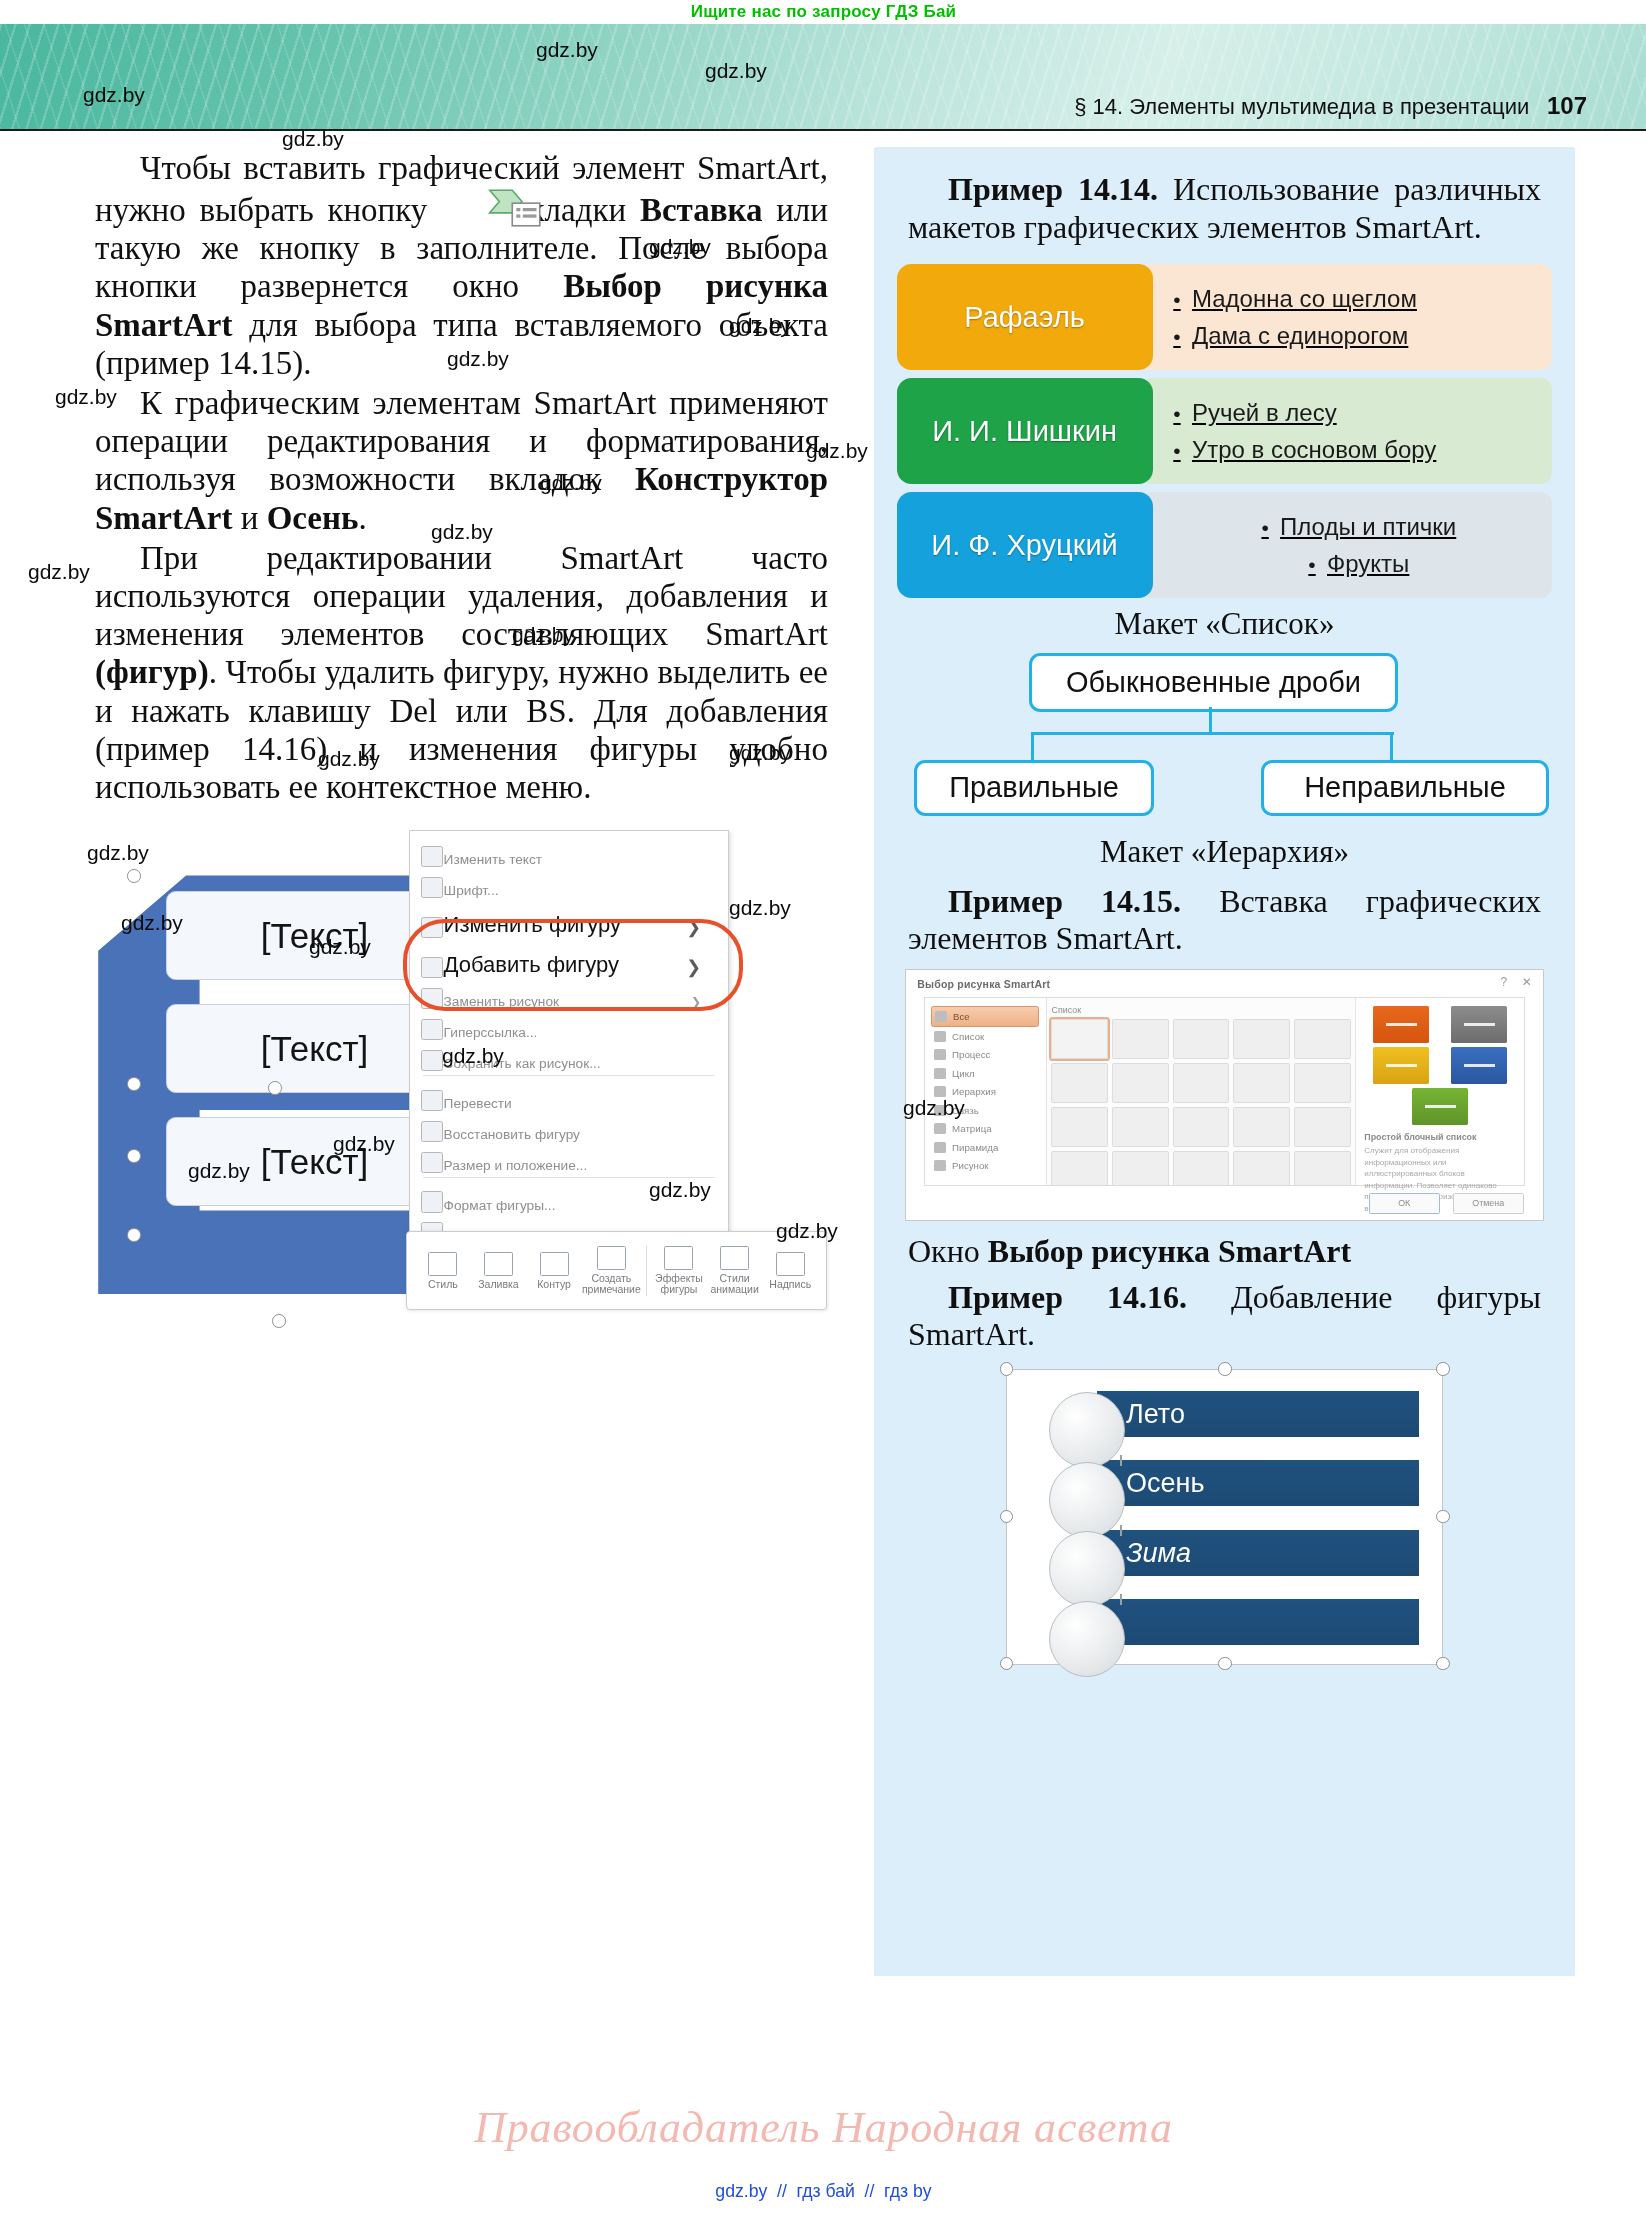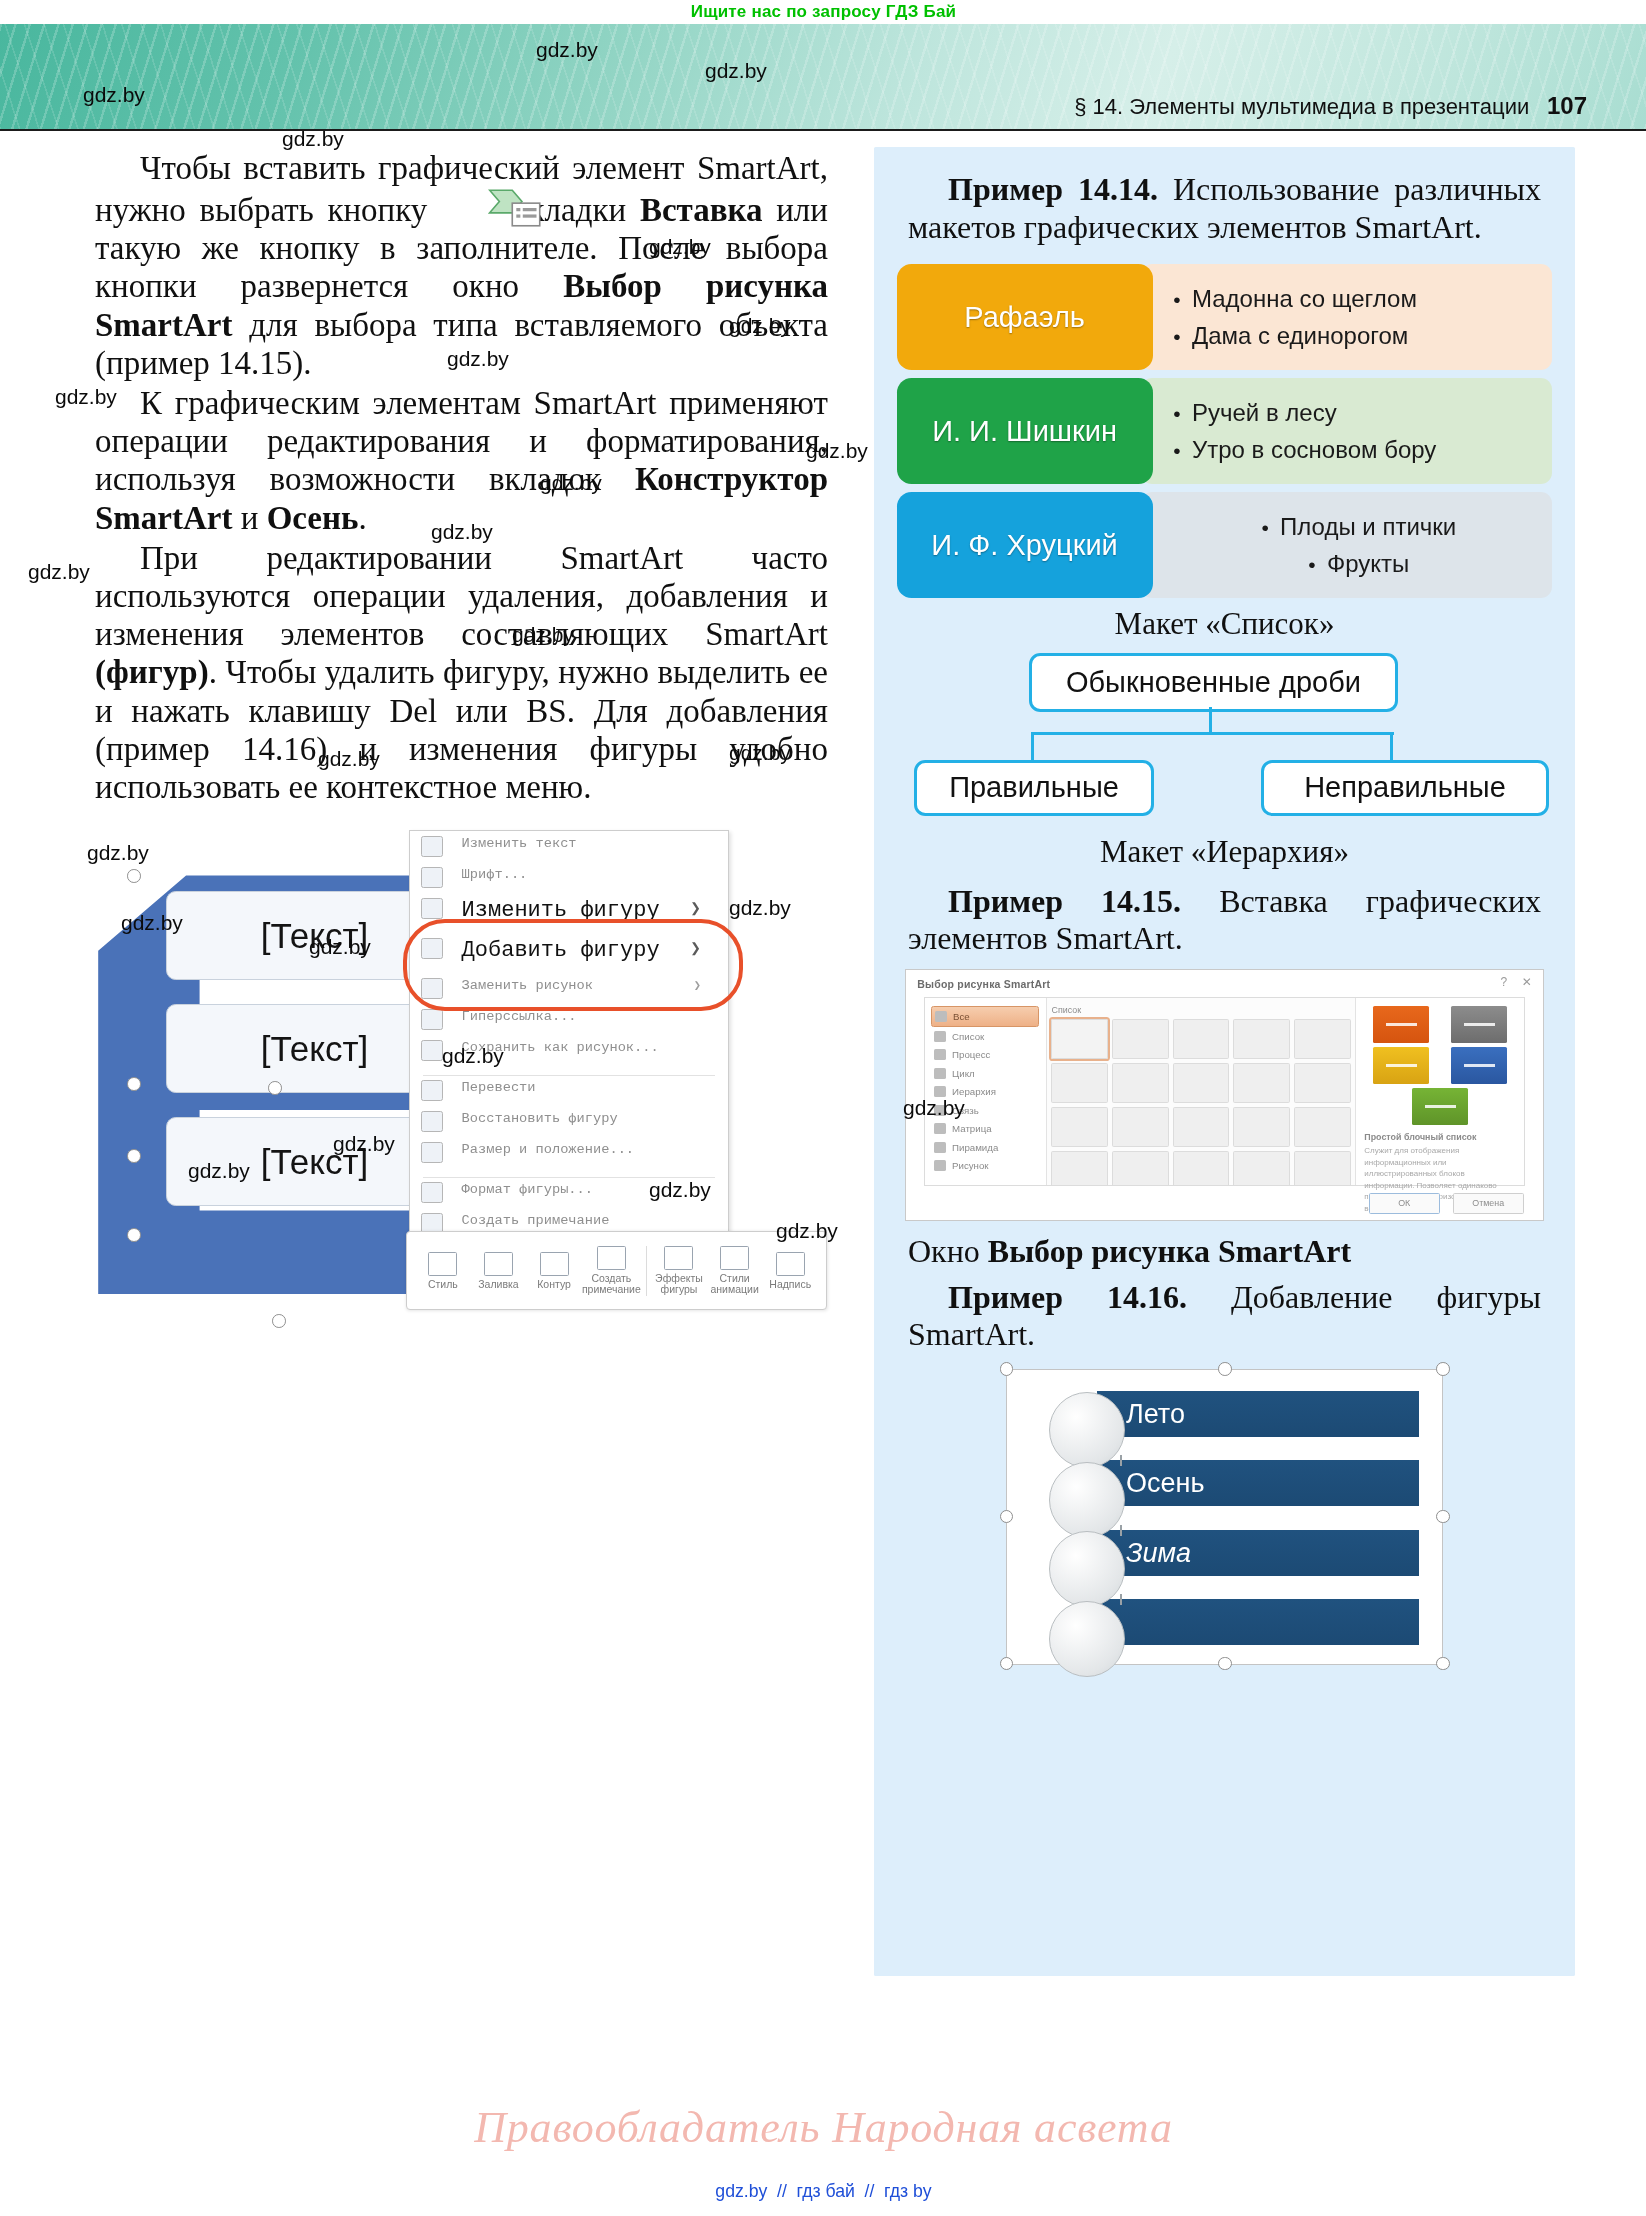--- a/index.html
+++ b/index.html
@@ -78,21 +78,21 @@
   .sa-list{margin:17.7px 22.6px 0 22.6px;}
   .sa-row{display:flex;align-items:stretch;height:106px;margin-bottom:8px;position:relative;}
   .sa-name{
     width:256px;border-radius:14.5px;display:flex;align-items:center;justify-content:center;
     color:#ffffff;font-family:"Liberation Sans",sans-serif;font-size:29px;
     text-shadow:0 0.8px 1.6px rgba(0,0,0,.35);
     z-index:2;
   }
   .sa-items{
     flex:1;margin-left:-11.3px;border-radius:11.3px;display:flex;flex-direction:column;
-    justify-content:center;padding:6.4px 8px 6.4px 32px;
+    justify-content:center;padding:6.4px 8px 6.4px 32px;text-decoration:underline;
   }
   .sa-item{
     font-family:"Liberation Sans",sans-serif;font-size:24px;color:#1a1a1a;
     line-height:1.55;white-space:nowrap;
   }
   .sa-item:before{content:"\2022";margin-right:11.3px;font-size:21px;}
   
   .hier{position:relative;height:177px;margin:4.8px 32px 0 32px;}
   .hier-box{
     position:absolute;background:#ffffff;border:3.2px solid #23b0e6;border-radius:11.3px;
@@ -179,22 +179,22 @@
     position:absolute;left:71px;width:295px;height:87px;
     background:#f4f7fb;border:0.8px solid #c9d2dd;border-radius:9.7px;
     display:flex;align-items:center;justify-content:center;
     font-family:"Liberation Sans",sans-serif;font-size:35px;color:#141414;
   }
   .ctx-menu{
     position:absolute;left:314px;top:0;width:318px;background:#ffffff;border:0.8px solid #cdcdcd;
     box-shadow:1.6px 1.6px 4px rgba(0,0,0,.12);padding:4.8px 0;
   }
   .ctx-item{
-    display:flex;align-items:flex-start;height:31px;padding-left:11.3px;gap:19px;
-    font-family:Liberation Mono, monospace;font-size:13.7px;color:#8f8f8f;position:relative;
+    display:flex;align-items:flex-end;height:31px;padding-left:11.3px;gap:1px;
+    font-family:Liberation Sans, sans-serif;font-size:13.7px;color:#8f8f8f;position:relative;
   }
   .ctx-item.hl{color:#111111;font-size:22px;height:40px;}
   .ctx-ico{width:19.3px;height:19.3px;flex:none;border:0.8px solid #b6b6b6;border-radius:2.4px;background:#eef2f7;}
   .ctx-arrow{position:absolute;right:27px;color:#9d9d9d;font-size:12px;}
   .ctx-item.hl .ctx-arrow{font-size:17.7px;color:#5b5b5b;}
   .ctx-sep{height:0.8px;background:#e2e2e2;margin:4px 13px;}
   .ctx-highlight-box{
     position:absolute;left:308px;top:89px;width:332px;height:84px;
     border:4px solid #e8502a;border-radius:42px;z-index:8;pointer-events:none;
   }

